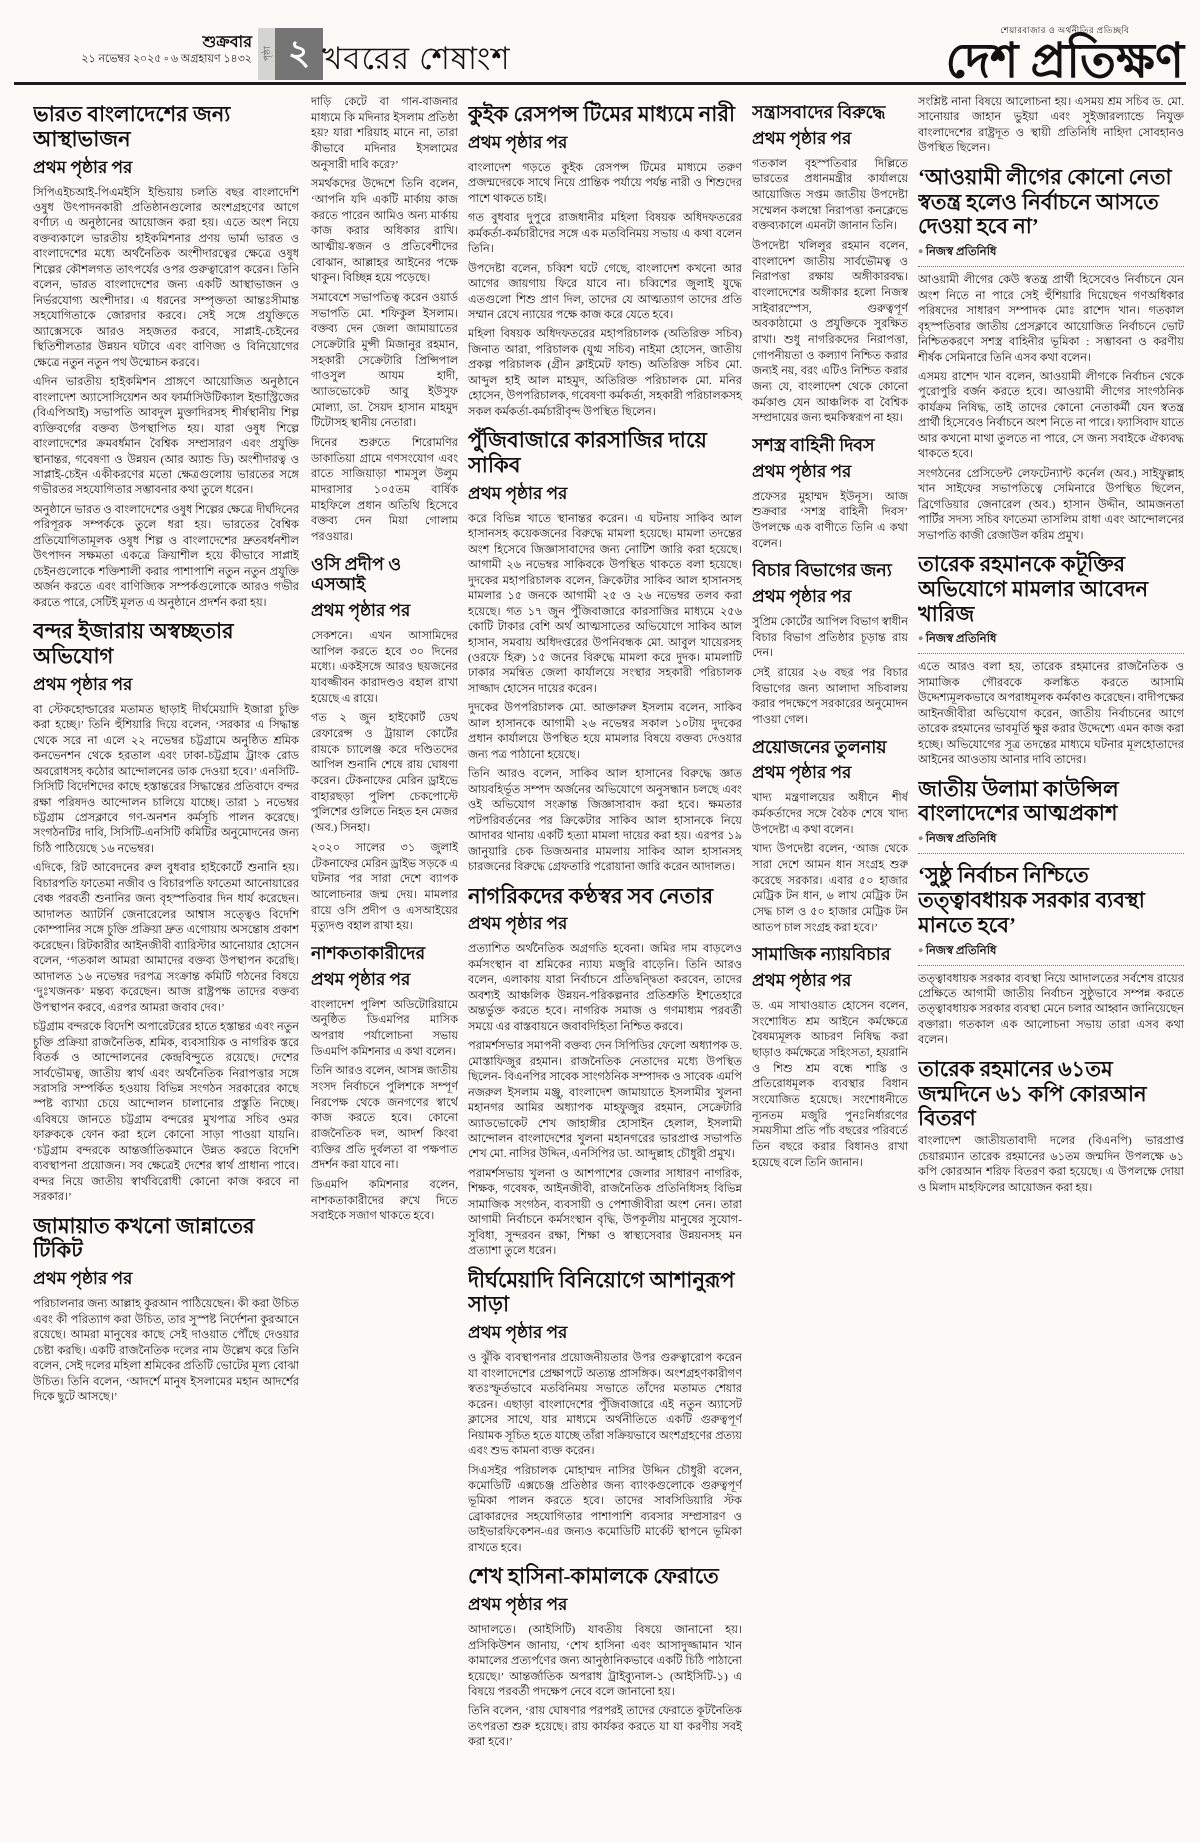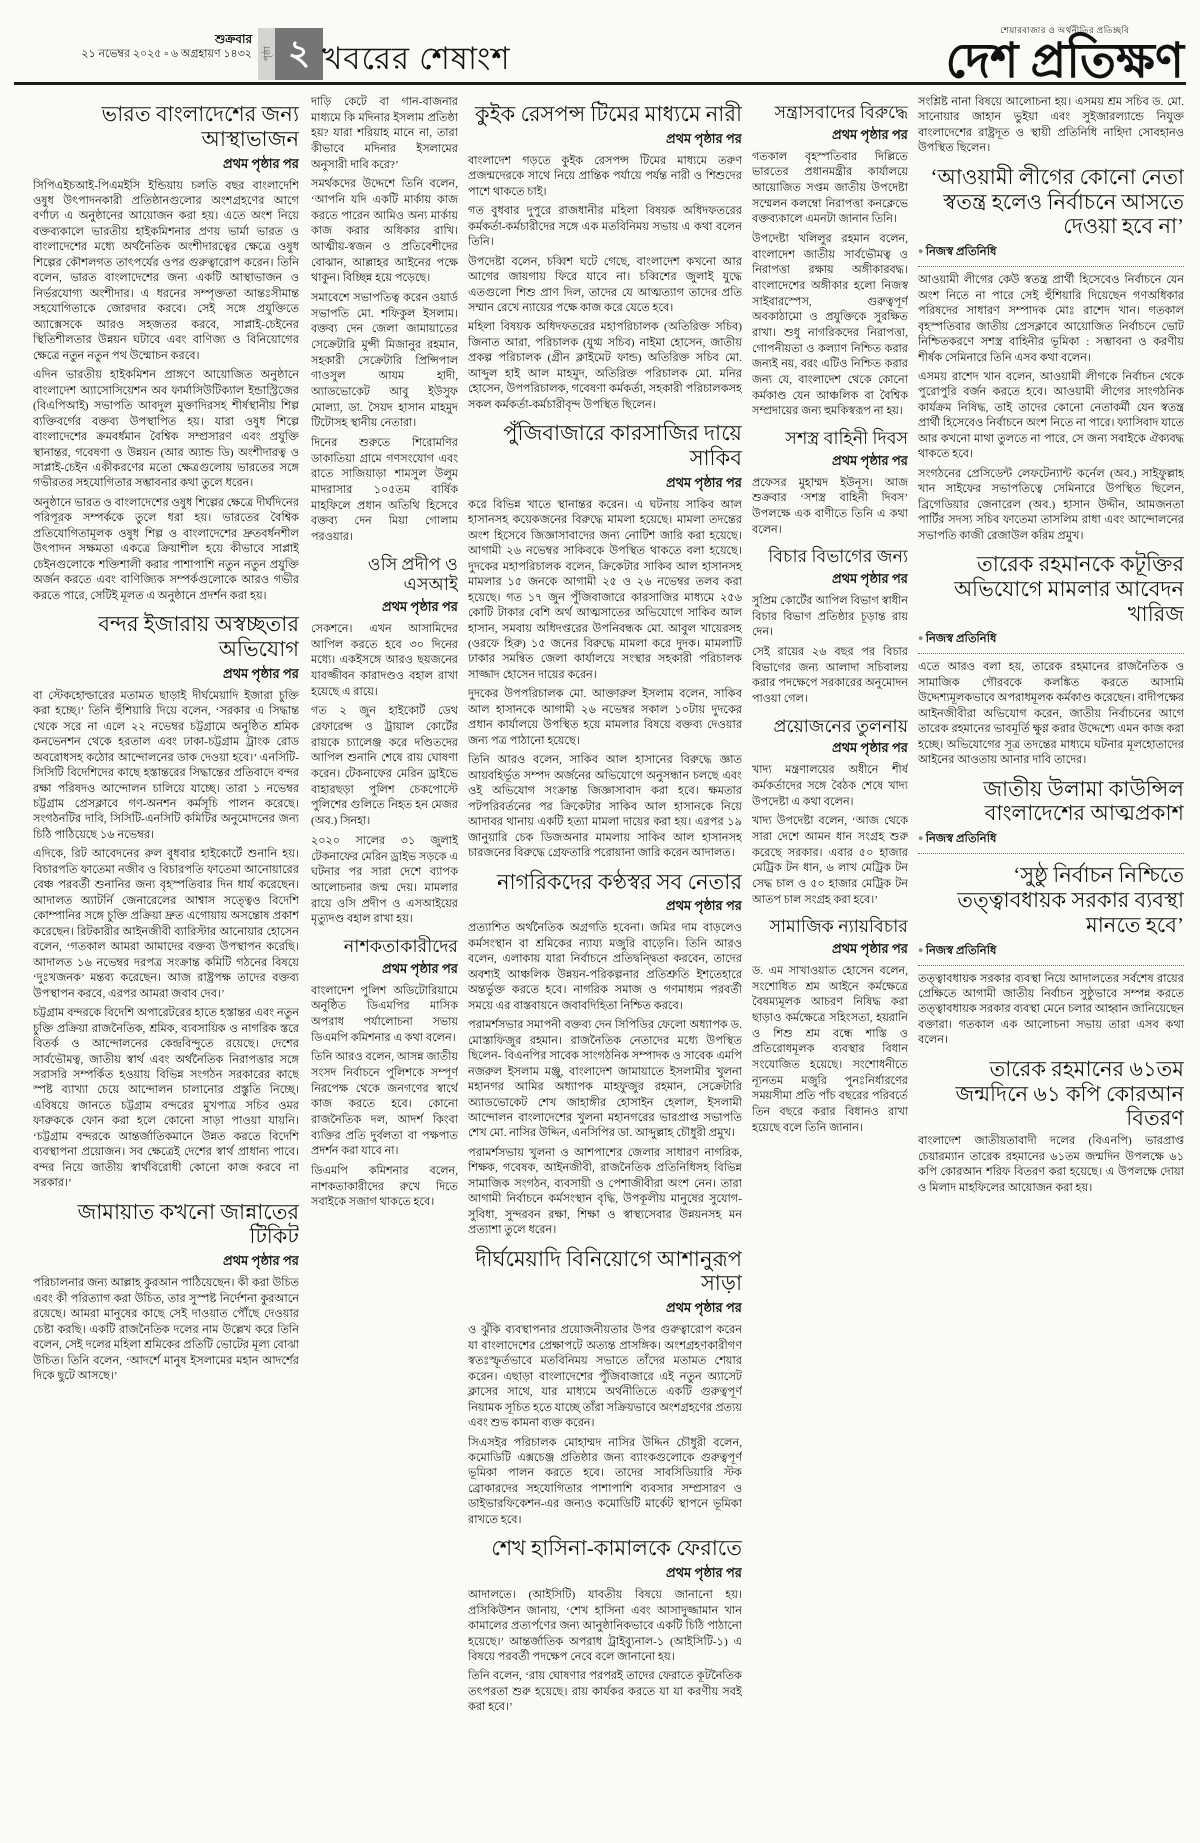--- a/index.html
+++ b/index.html
@@ -2,42 +2,42 @@
 <html lang="bn"><head>
 <meta charset="utf-8">
 <style>
   html,body{margin:0;padding:0;background:#e6e6e2;}
   .page{position:relative;width:1200px;height:1843px;margin:0 auto;background:#fbfaf6;color:#111;
         font-family:"Liberation Serif","DejaVu Serif",serif;overflow:hidden;}
   
   .masthead{position:absolute;top:0;left:0;right:0;height:84px;}
   .mh-rule{position:absolute;top:82px;left:14px;right:14px;height:3px;background:#1c1c1c;}
   .mh-date{position:absolute;top:32px;left:30px;width:222px;text-align:right;line-height:1.25;}
-  .mh-weekday{font-weight:bold;font-size:12px;}
+  .mh-weekday{font-weight:bold;font-size:16px;}
   .mh-dateline{font-size:11px;color:#222;}
   .pagebox{position:absolute;top:28px;left:258px;height:52px;display:flex;}
   .pagebox-strip{width:17px;background:#d4d4d0;color:#555;font-size:9px;display:flex;align-items:center;justify-content:center;
                  writing-mode:vertical-rl;transform:rotate(180deg);}
   .pagebox-num{width:48px;background:#757575;color:#fff;font-size:34px;font-weight:bold;display:flex;align-items:center;justify-content:center;}
   .mh-section{position:absolute;top:34px;left:322px;font-size:31px;font-weight:normal;letter-spacing:1px;}
   .mh-logo{position:absolute;top:26px;right:16px;text-align:center;line-height:1;}
   .mh-tagline{font-size:8.5px;color:#222;letter-spacing:.5px;margin-bottom:2px;}
   .mh-paper{font-size:48px;font-weight:bold;letter-spacing:0px;}
   
   .col{position:absolute;top:94px;bottom:10px;overflow:hidden;}
   .col1{left:33px;width:266px;}
   .col2{left:311px;width:147px;}
   .col3{left:468px;width:274px;}
   .col4{left:752px;width:156px;}
   .col5{left:918px;width:266px;}
   article{display:block;margin-bottom:9px;}
-  .headline{font-weight:normal;text-align:right;line-height:1.18;margin:8px 0 2px;}
+  .headline{font-weight:bold;text-align:left;line-height:1.18;margin:8px 0 2px;}
   .hl-lg{font-size:21px;}
   .hl-md{font-size:17.5px;}
-  .dateline{text-align:right;font-weight:bold;font-size:13px;margin:0 0 3px;}
+  .dateline{text-align:left;font-weight:bold;font-size:17px;margin:0 0 3px;}
   .byline{font-size:11.5px;font-weight:bold;margin:4px 0 5px;padding-bottom:4px;border-bottom:1px dotted #777;}
   .byline .dot{color:#8a8a8a;font-size:9px;vertical-align:1px;}
   p.body{font-size:11.3px;line-height:1.37;text-align:justify;margin:0 0 4px;}
   .col2 p.body,.col4 p.body{font-size:11.2px;line-height:1.4;}
 </style>
 </head>
 <body>
 
 <div class="page">
 

